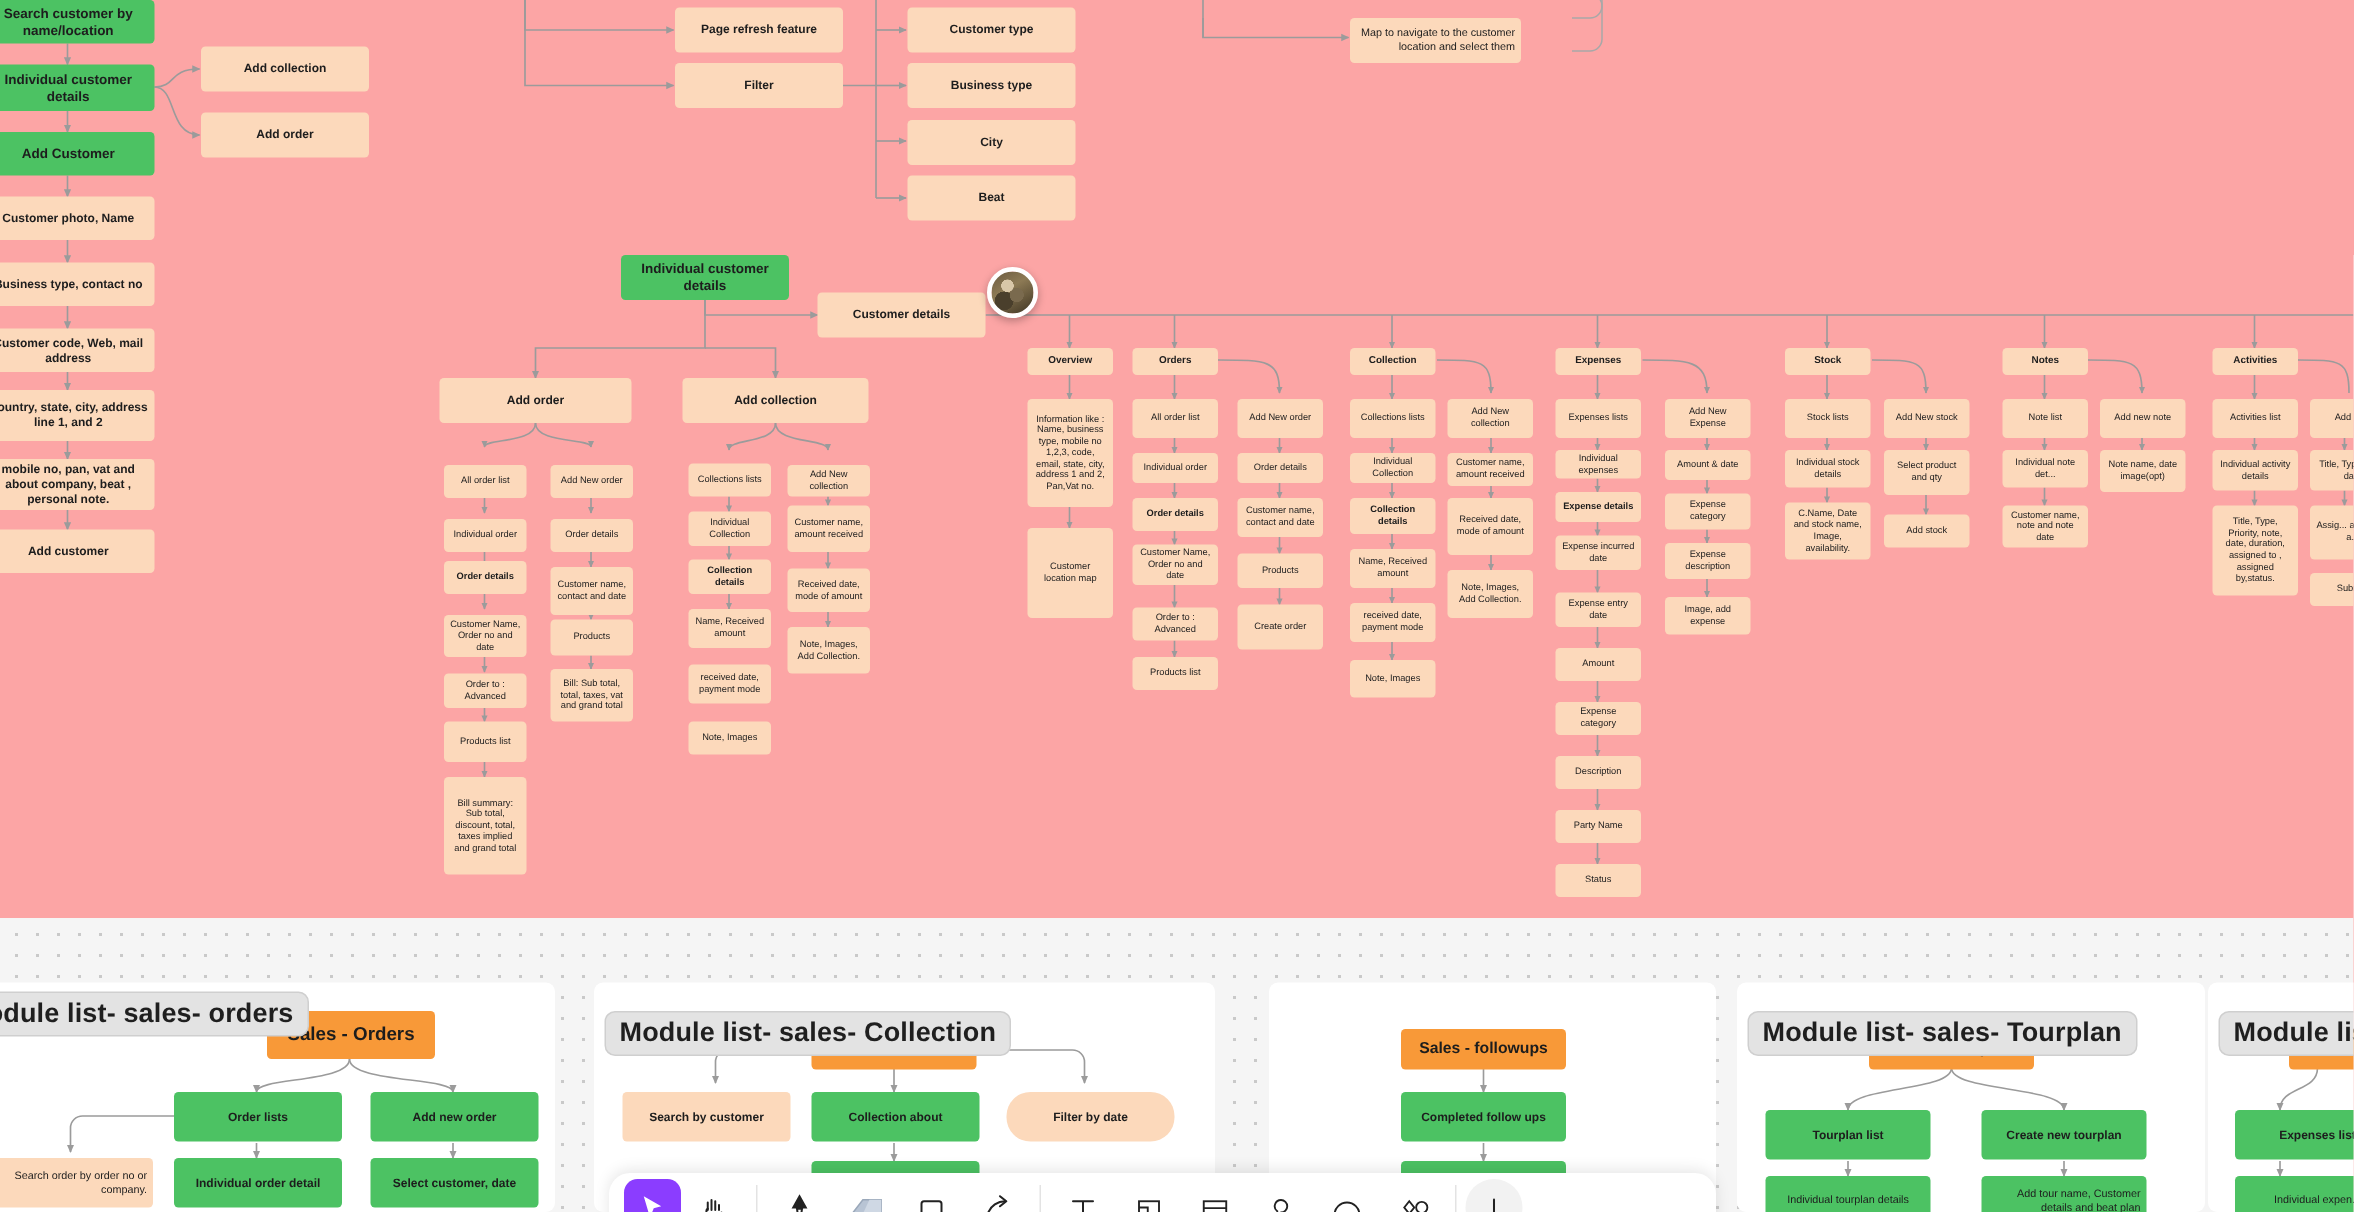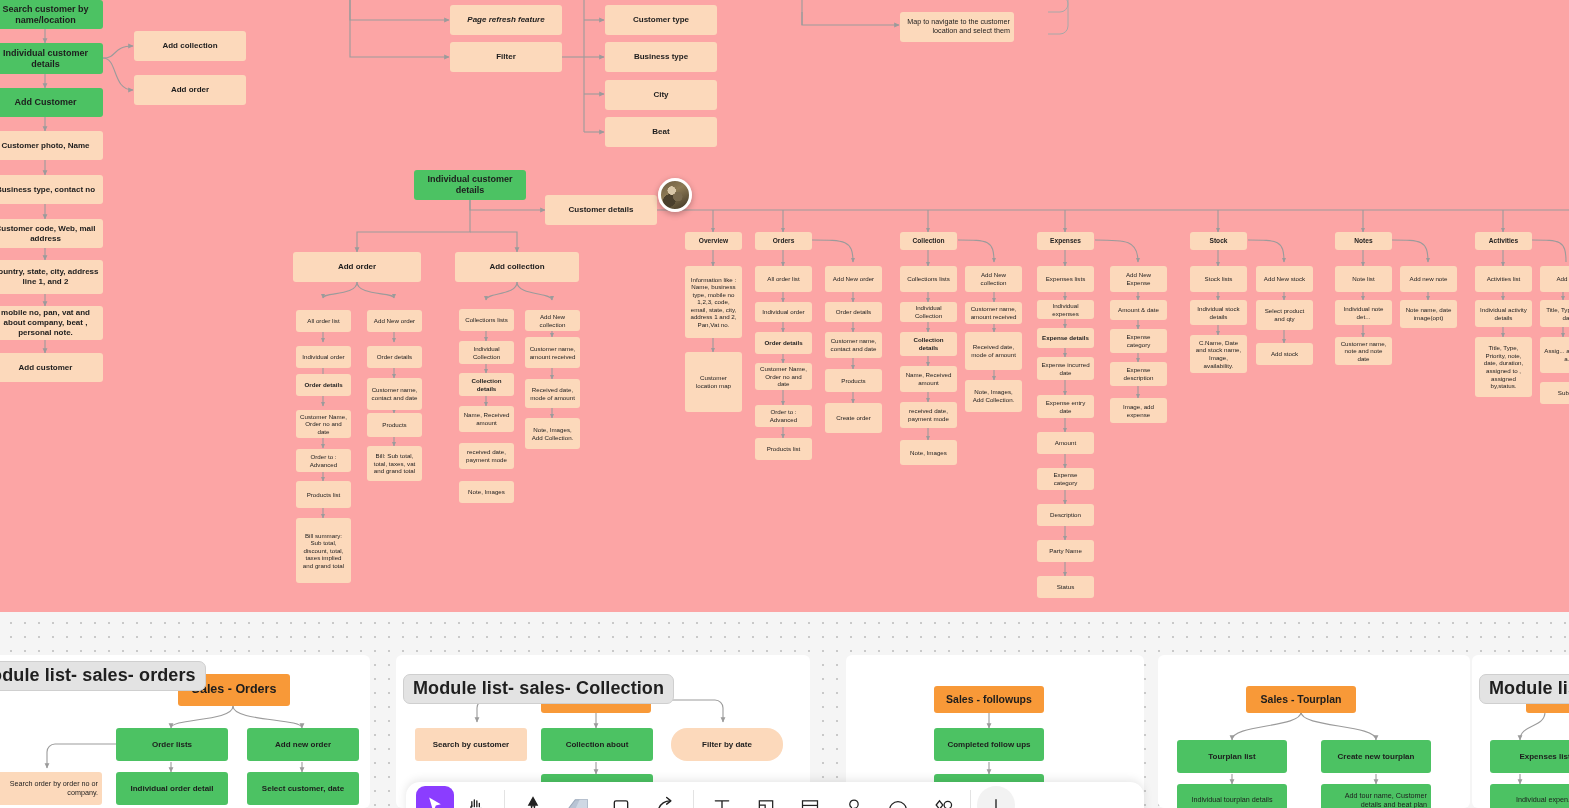--- a/index.html
+++ b/index.html
@@ -308,21 +308,21 @@
   <div class="node peach t8" style="left:-12px;top:131px;width:115px;height:29px;">Customer photo, Name</div>
   <div class="node peach t8" style="left:-12px;top:175px;width:115px;height:29px;">Business type, contact no</div>
   <div class="node peach t8" style="left:-12px;top:219px;width:115px;height:29px;">Customer code, Web, mail address</div>
   <div class="node peach t8" style="left:-12px;top:260px;width:115px;height:34px;">Country, state, city, address line 1, and 2</div>
   <div class="node peach t8" style="left:-12px;top:306px;width:115px;height:34px;">mobile no, pan, vat and about company, beat , personal note.</div>
   <div class="node peach t8" style="left:-12px;top:353px;width:115px;height:29px;">Add customer</div>
 
   <div class="node peach t8" style="left:134px;top:31px;width:112px;height:30px;">Add collection</div>
   <div class="node peach t8" style="left:134px;top:75px;width:112px;height:30px;">Add order</div>
 
-  <div class="node peach t8" style="left:450px;top:5px;width:112px;height:30px;font-style:italic;">Page refresh feature</div>
+  <div class="node peach t8" style="left:450px;top:5px;width:112px;height:30px;">Page refresh feature</div>
   <div class="node peach t8" style="left:450px;top:42px;width:112px;height:30px;">Filter</div>
 
   <div class="node peach t8" style="left:605px;top:5px;width:112px;height:30px;">Customer type</div>
   <div class="node peach t8" style="left:605px;top:42px;width:112px;height:30px;">Business type</div>
   <div class="node peach t8" style="left:605px;top:80px;width:112px;height:30px;">City</div>
   <div class="node peach t8" style="left:605px;top:117px;width:112px;height:30px;">Beat</div>
 
   <div class="node peach t7" style="left:900px;top:12px;width:114px;height:30px;">Map to navigate to the customer location and select them</div>
 
   <div class="node green t9" style="left:414px;top:170px;width:112px;height:30px;">Individual customer details</div>
@@ -439,20 +439,21 @@
   <div class="node orange t10" style="left:541px;top:686px;width:110px;height:27px;">Sales - collection</div>
   <div class="node peach t8" style="left:415px;top:728px;width:112px;height:33px;">Search by customer</div>
   <div class="node green t8" style="left:541px;top:728px;width:112px;height:33px;">Collection about</div>
   <div class="node peach t8" style="left:671px;top:728px;width:112px;height:33px;border-radius:16px;">Filter by date</div>
   <div class="node green t8" style="left:541px;top:774px;width:112px;height:33px;"></div>
 
   <div class="node orange t10" style="left:934px;top:686px;width:110px;height:27px;">Sales - followups</div>
   <div class="node green t8" style="left:934px;top:728px;width:110px;height:33px;">Completed follow ups</div>
   <div class="node green t8" style="left:934px;top:774px;width:110px;height:33px;"></div>
 
+  <div class="frame-label" style="left:1165px;top:674px;">Module list- sales- Tourplan</div>
   <div class="node orange t10" style="left:1246px;top:686px;width:110px;height:27px;">Sales - Tourplan</div>
   <div class="node green t8" style="left:1177px;top:740px;width:110px;height:33px;text-align:right;">Tourplan list</div>
   <div class="node green t8" style="left:1321px;top:740px;width:110px;height:33px;">Create new tourplan</div>
   <div class="node green t7" style="left:1177px;top:784px;width:110px;height:33px;">Individual tourplan details</div>
   <div class="node green t7" style="left:1321px;top:784px;width:110px;height:33px;">Add tour name, Customer details and beat plan</div>
 
   <div class="frame-label" style="left:1479px;top:674px;">Module list- s</div>
   <div class="node orange t10" style="left:1526px;top:686px;width:110px;height:27px;">S</div>
   <div class="node green t8" style="left:1490px;top:740px;width:110px;height:33px;">Expenses list</div>
   <div class="node green t7" style="left:1490px;top:784px;width:110px;height:33px;">Individual expen...</div>

